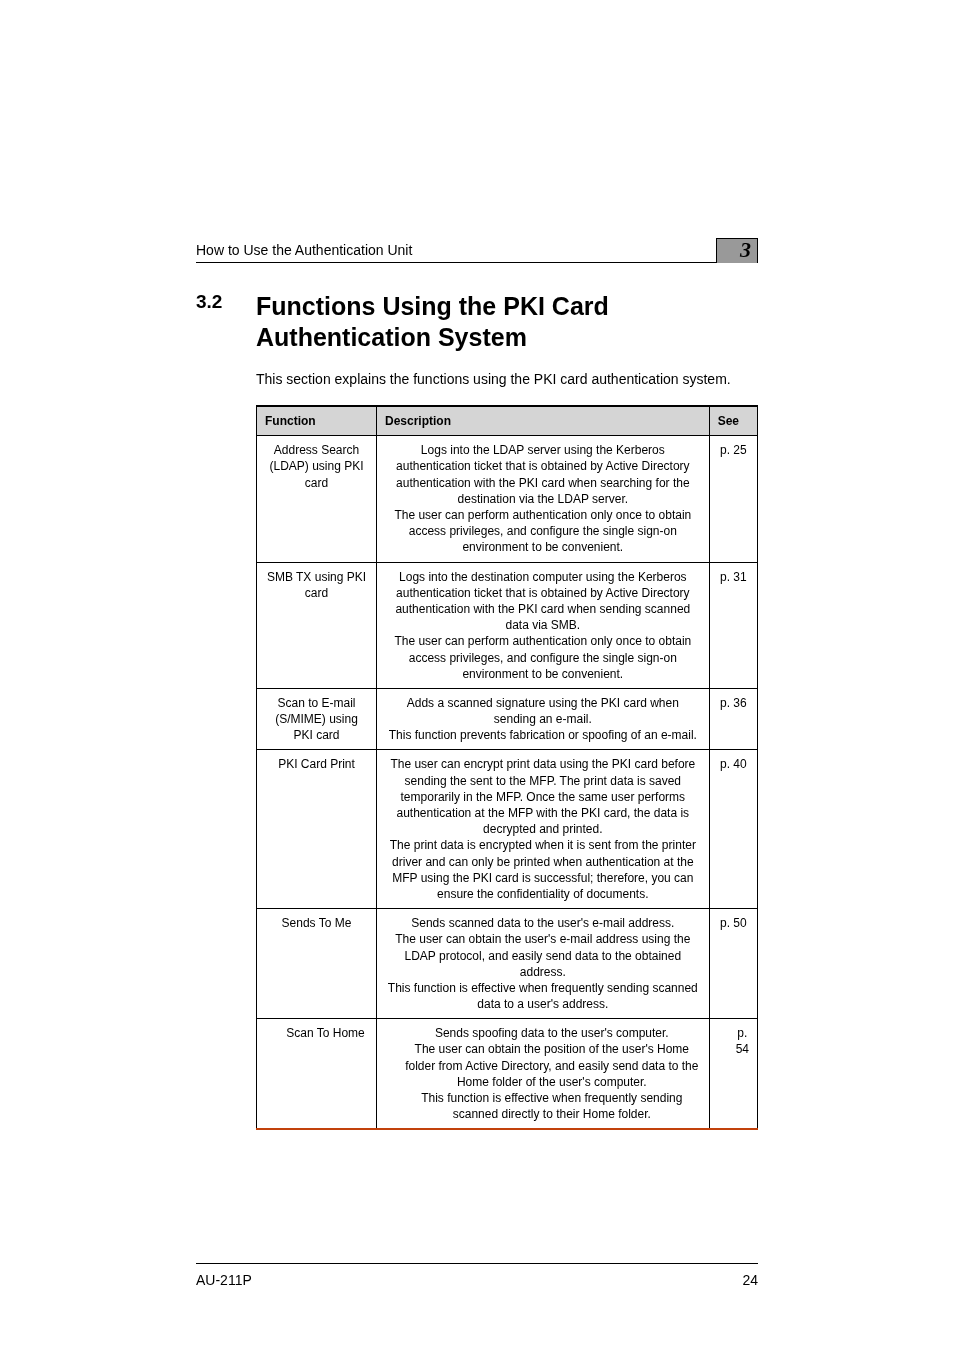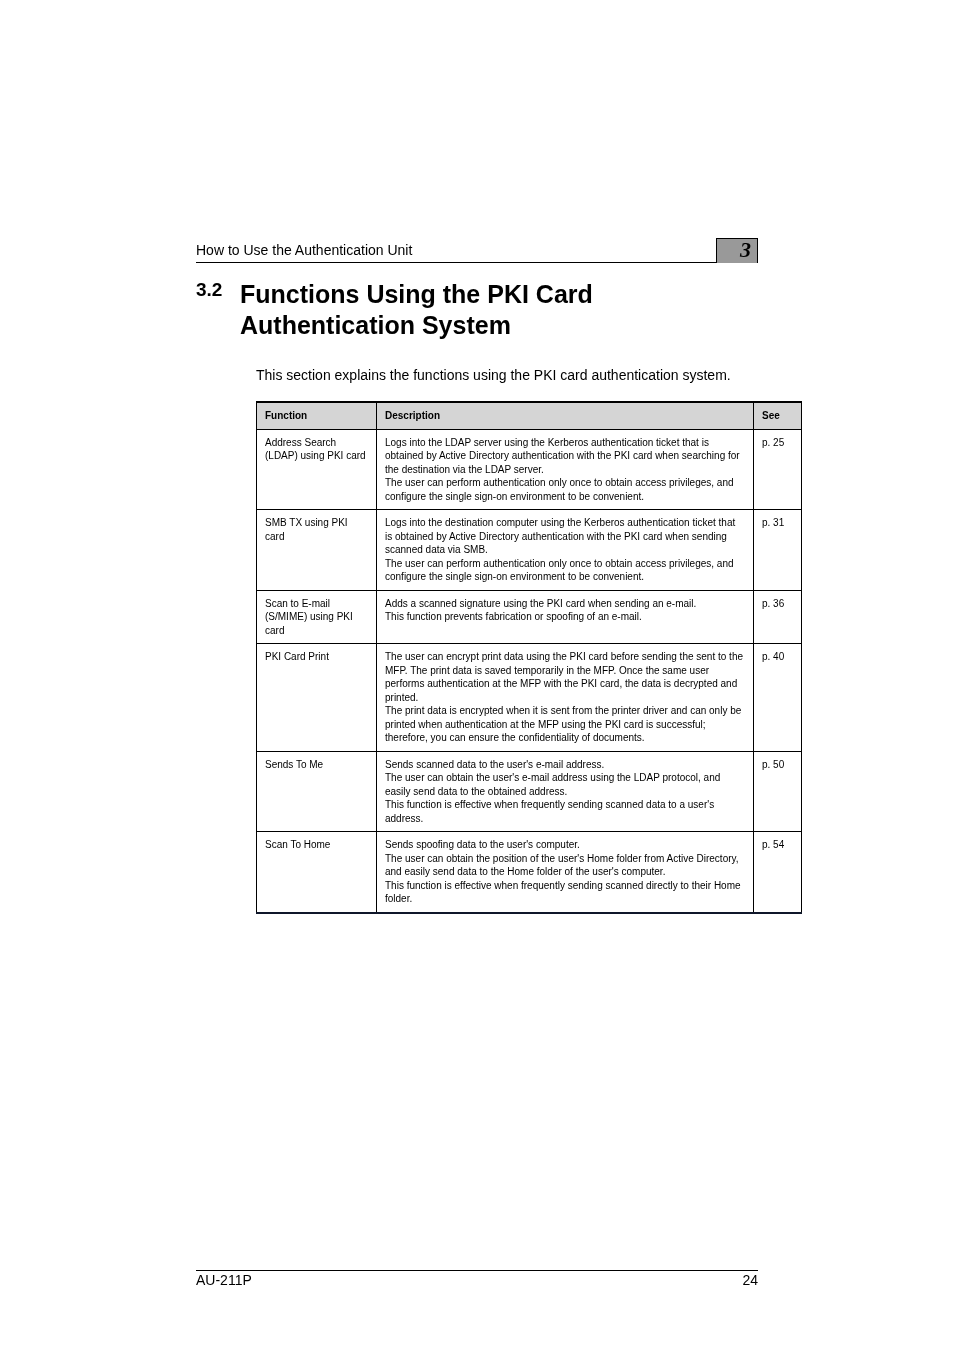--- a/index.html
+++ b/index.html
@@ -46,76 +46,79 @@
     bottom: 0;
     font-weight: bold;
     font-style: italic;
     font-size: 22px;
     font-family: "Times New Roman", Times, serif;
     color: #000;
   }
   .section-row {
     display: flex;
     align-items: flex-start;
-    margin-top: 16px;
+    margin-top: 28px;
+    gap: 16px;
   }
   .section-num {
     font-weight: bold;
     font-size: 19px;
     width: 44px;
     flex: 0 0 44px;
   }
   .section-title {
     font-weight: bold;
     font-size: 25px;
     line-height: 1.25;
   }
   .intro {
-    margin-top: 24px;
+    margin-top: 16px;
     margin-left: 60px;
     font-size: 14px;
     line-height: 1.4;
   }
   table.functions {
     margin-top: 16px;
     margin-left: 60px;
     border-collapse: collapse;
-    width: 546px;
-    font-size: 10px;
+    width: 502px;
+    font-size: 12px;
     line-height: 1.35;
   }
   table.functions th, table.functions td {
     border-left: 1px solid #000;
     border-right: 1px solid #000;
     padding: 6px 8px;
     text-align: left;
     vertical-align: top;
   }
   table.functions thead th {
     background: #d5d5d5;
     font-weight: bold;
     border-top: 2px solid #000;
     border-bottom: 1px solid #000;
   }
   table.functions tbody td {
     border-bottom: 1px solid #000;
+    text-align: center;
   }
   table.functions tbody tr:last-child td {
-    border-bottom: 2px solid #0f172a;
+    border-bottom: 2px solid #c2410c;
+    padding-left: 26px;
   }
   .col-fn { width: 120px; }
   .col-see { width: 48px; }
   .cell-multiline span { display: block; }
   .footer {
     position: absolute;
     left: 196px;
     right: 196px;
     bottom: 62px;
     border-top: 1px solid #000;
-    padding-top: 1px;
+    padding-top: 8px;
     font-size: 14px;
     display: flex;
     justify-content: space-between;
   }
 </style>
 </head>
 <body>
 
 <div class="page">
 

